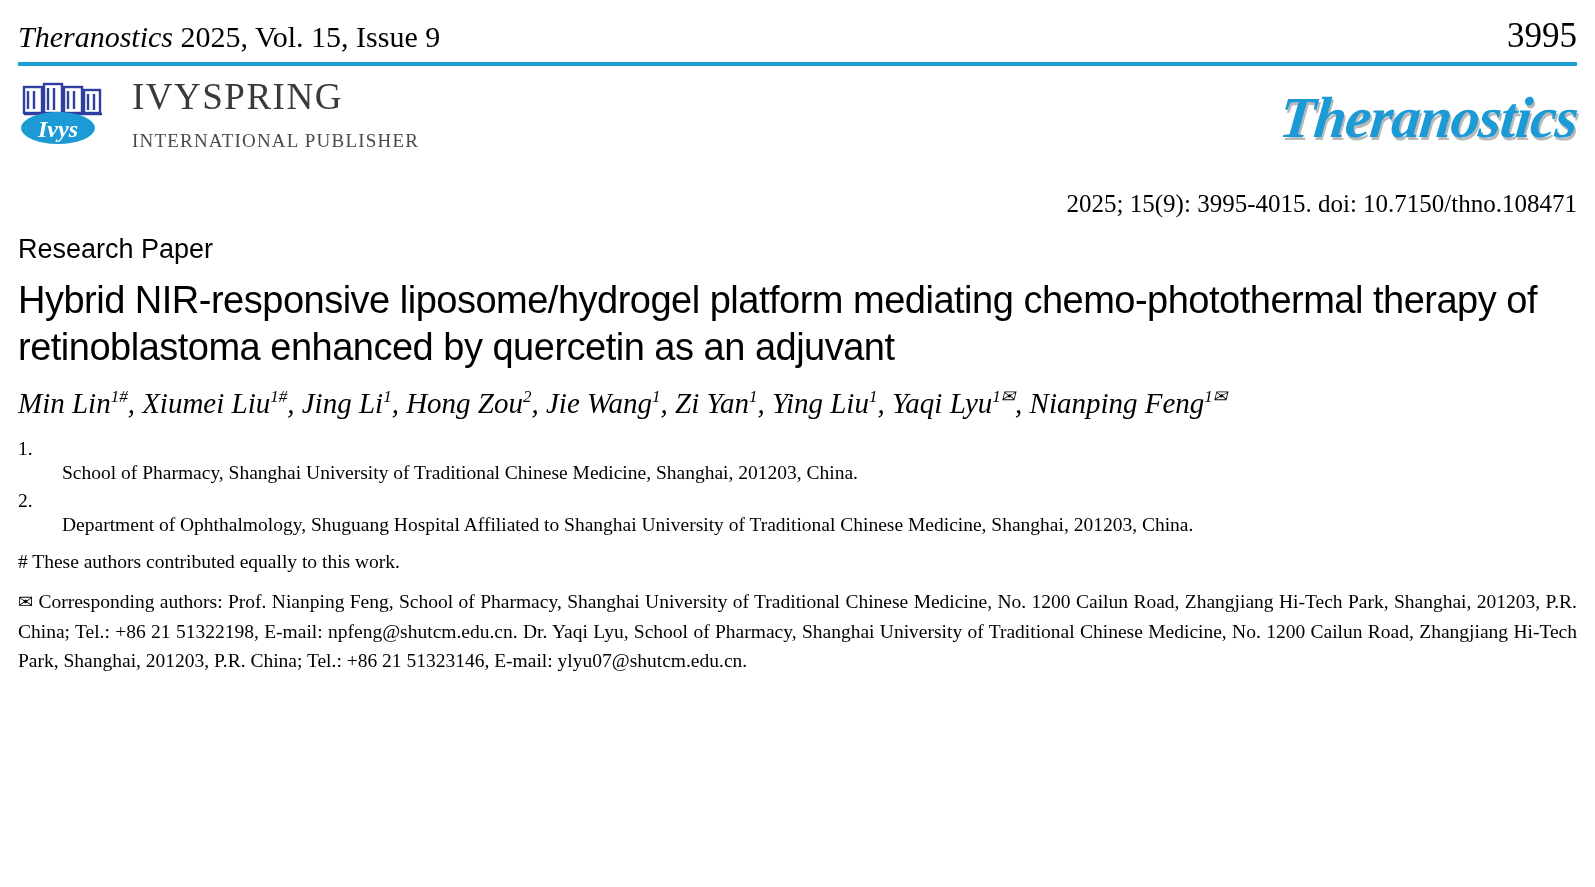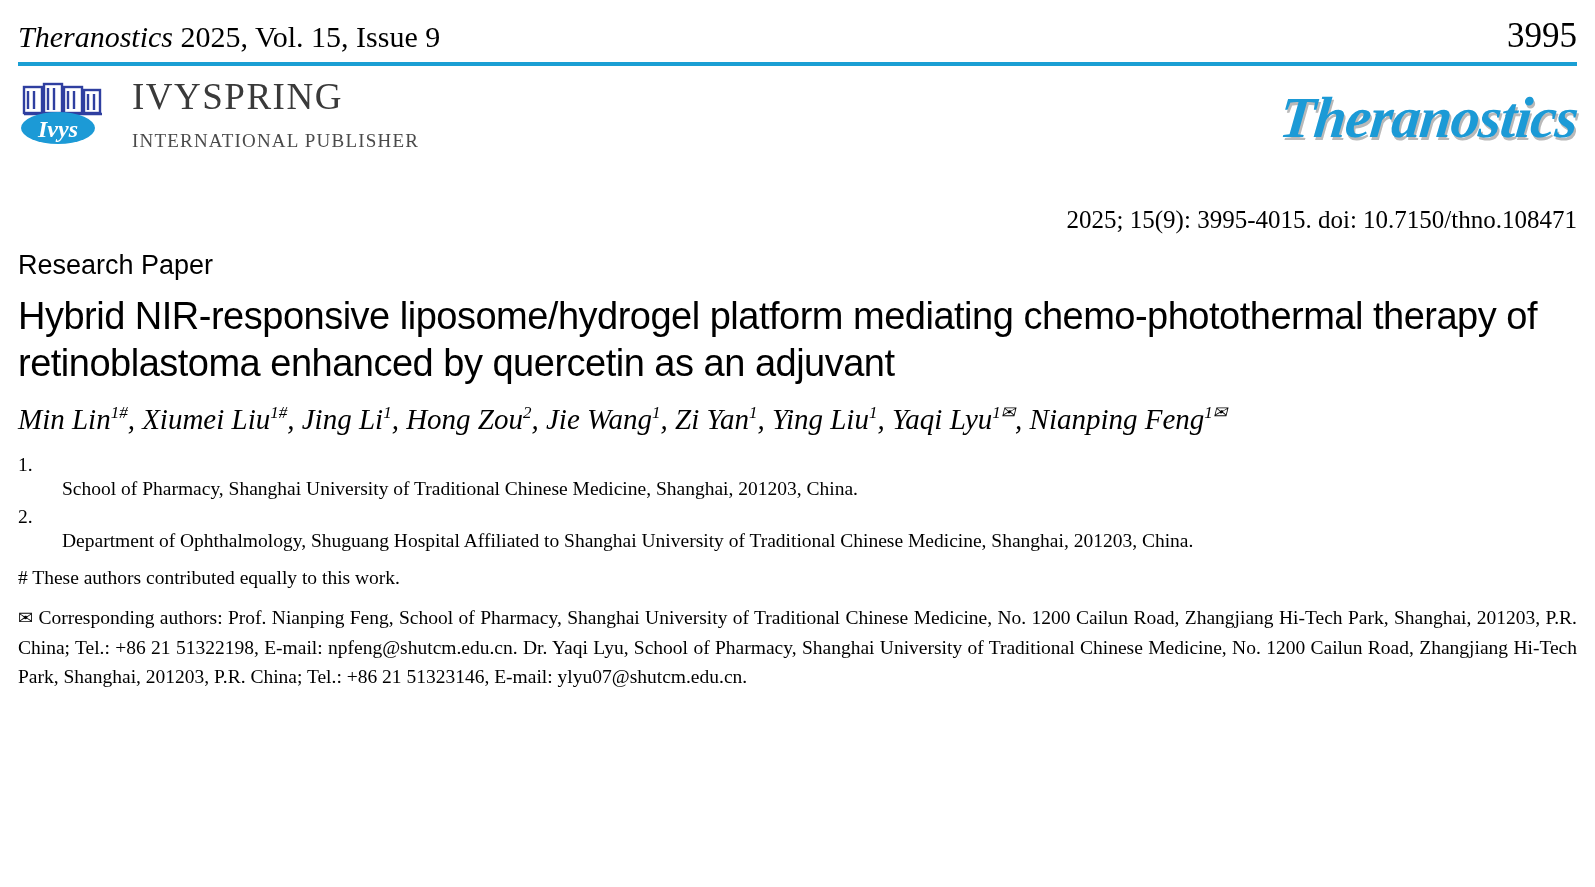--- a/index.html
+++ b/index.html
@@ -94,21 +94,21 @@
     color: #1c9ad6;
     letter-spacing: -1px;
     text-shadow: 2px 3px 0 #b9b9b9;
     transform: skewX(-6deg);
   }
 
   
   .citation {
     text-align: right;
     font-size: 25px;
-    margin-top: 22px;
+    margin-top: 6px;
   }
 
   
   .article-type {
     font-family: "Liberation Sans", sans-serif;
     font-size: 27px;
     margin-top: 16px;
     margin-bottom: 12px;
   }
 

